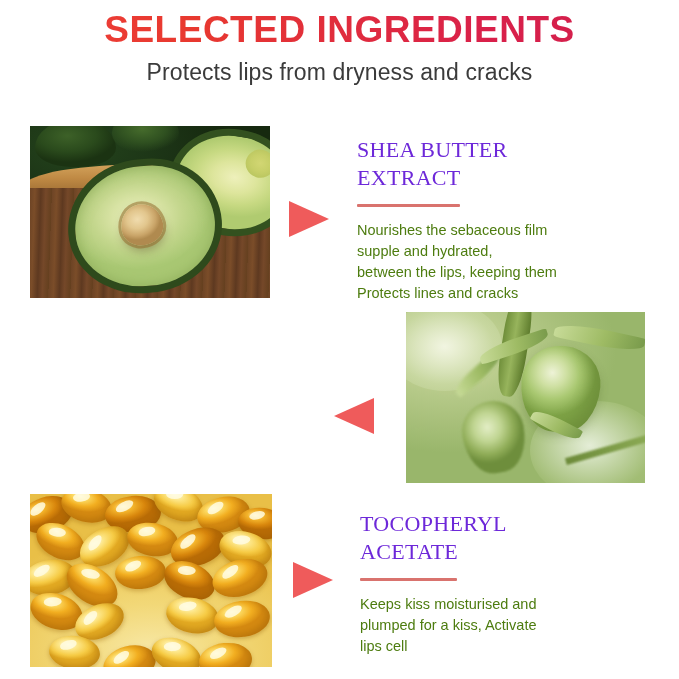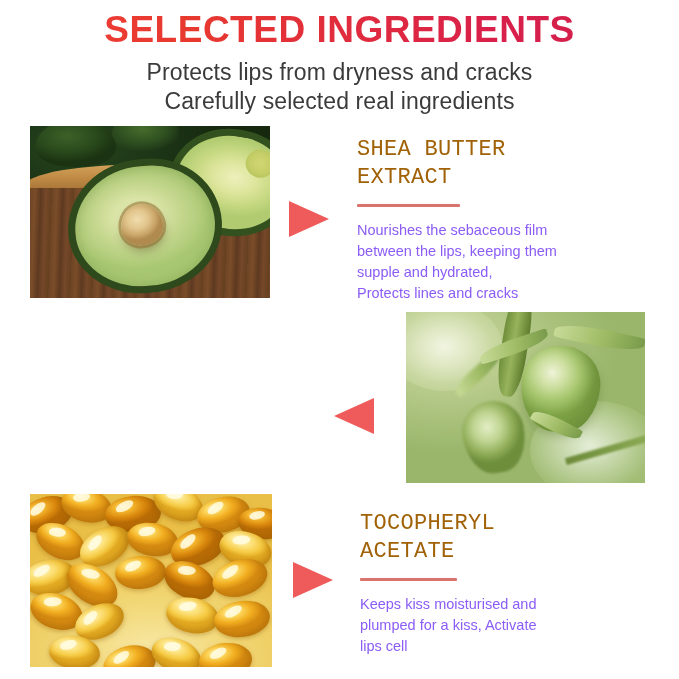--- a/index.html
+++ b/index.html
@@ -180,36 +180,36 @@
   }
   .cap.pale {
     background: radial-gradient(ellipse 55% 45% at 36% 28%, #fffbe2 0%, #fde687 34%, #f6cb45 72%, #e3aa22 100%);
   }
 
   
   .ing { position: absolute; }
   .ing-title {
     font-size: 22px;
     line-height: 28px;
-    color: #a16207;
+    color: #6d28d9;
     font-weight: 400;
     letter-spacing: 0.3px;
-    font-family: Liberation Mono, monospace;
+    font-family: Liberation Serif, serif;
   }
   .ing-rule {
     height: 3px;
     background: #d9736e;
     margin-top: 12px;
     margin-bottom: 13px;
     border-radius: 1px;
   }
   .ing-body {
     font-size: 14.5px;
     line-height: 21px;
-    color: #8b5cf6;
+    color: #4d7c0f;
     font-weight: 400;
   }
 
   
   .arrow { position: absolute; width: 0; height: 0; }
   .arrow.right {
     border-top: 18px solid transparent;
     border-bottom: 18px solid transparent;
     border-left: 40px solid #ef5b5b;
   }
@@ -220,21 +220,20 @@
   }
 </style>
 </head>
 <body>
 
 <div class="page">
 
   <div class="header">
     <div class="main-title">SELECTED INGREDIENTS</div>
     <div class="sub-line first">Protects lips from dryness and cracks</div>
-    <div class="sub-line">Carefully selected real ingredients</div>
   </div>
 
   <div class="photo" style="left:30px; top:126px; width:240px; height:172px;">
     <div class="layer avo-bg"></div>
     <div class="avo-whole"></div>
     <div class="avo-whole2"></div>
     <div class="avo-board"></div>
     <div class="avo-wood"></div>
     <div class="avo-half small">
       <div class="avo-pitwell"></div>
@@ -247,22 +246,22 @@
   <div class="arrow right" style="left:289px; top:201px;"></div>
 
   <div class="ing" style="left:357px; top:136px; width:290px;">
     <div class="ing-title">
       <div>SHEA BUTTER</div>
       <div>EXTRACT</div>
     </div>
     <div class="ing-rule" style="width:103px;"></div>
     <div class="ing-body">
       <div>Nourishes the sebaceous film</div>
+      <div>supple and hydrated,</div>
       <div>between the lips, keeping them</div>
-      <div>supple and hydrated,</div>
       <div>Protects lines and cracks</div>
     </div>
   </div>
 
 
   <div class="arrow left" style="left:334px; top:398px;"></div>
 
   <div class="photo" style="left:406px; top:312px; width:239px; height:171px;">
     <div class="layer joj-bg"></div>
     <div class="joj-blur-a"></div>

